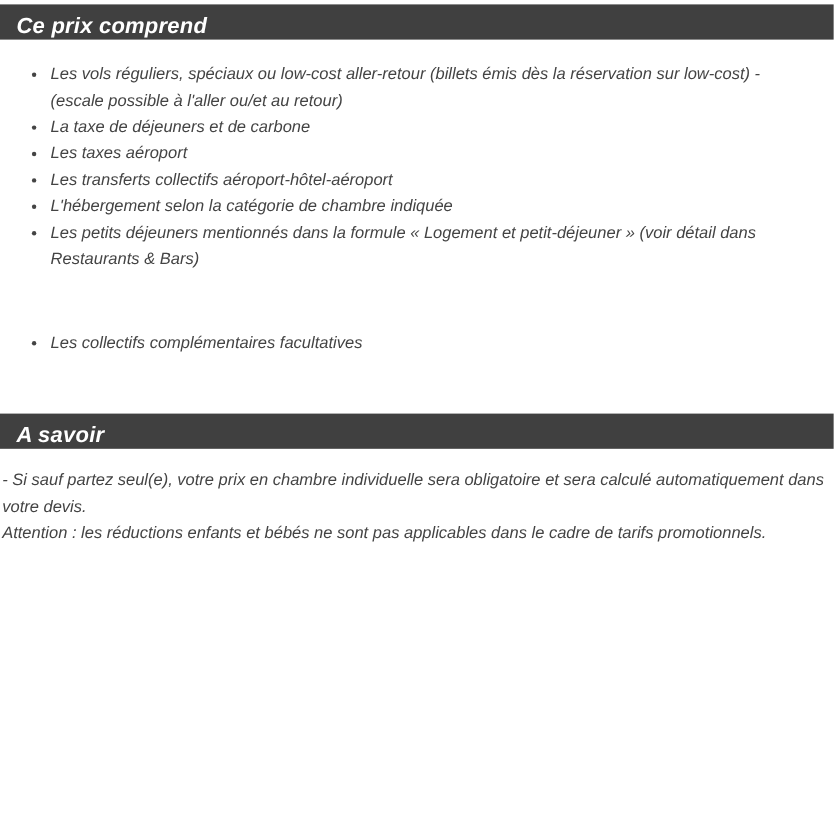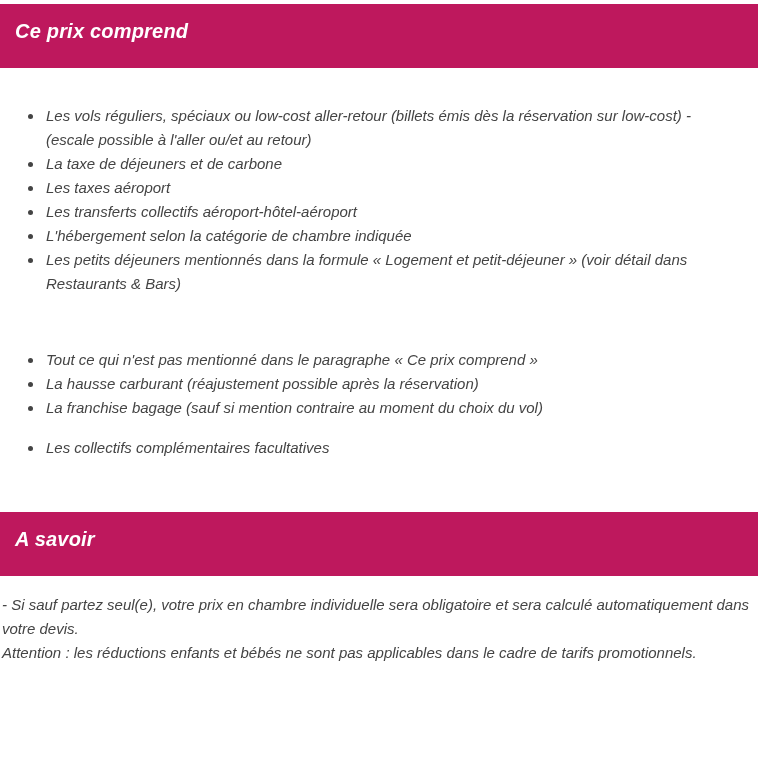--- a/index.html
+++ b/index.html
@@ -12,36 +12,36 @@
     min-height: 763px;
     font-family: "Liberation Sans", "DejaVu Sans", sans-serif;
     font-style: italic;
     color: #444444;
     box-sizing: border-box;
   }
   .page {
     padding-top: 4px;
   }
   .section-header {
-    background: #be185d;
+    background: #404040;
     color: #ffffff;
     height: 32px;
     display: flex;
-    align-items: flex-start;
-    padding: 16px 15px;
+    align-items: flex-end;
+    padding: 0 15px;
   }
   .section-header h2 {
     margin: 0;
     font-size: 20px;
     font-weight: 700;
     font-style: italic;
     letter-spacing: 0.2px;
   }
   .bullet-list {
-    margin: 36px 0 0 0;
+    margin: 20px 0 0 0;
     padding: 0 20px 0 44px;
     list-style: disc;
   }
   .bullet-list li {
     font-size: 15px;
     line-height: 24px;
     margin: 0;
     padding-left: 2px;
   }
   .bullet-list.subsequent-group {
@@ -76,25 +76,20 @@
         <li>Les vols réguliers, spéciaux ou low-cost aller-retour (billets émis dès la réservation sur low-cost) - (escale possible à l'aller ou/et au retour)</li>
         <li>La taxe de déjeuners et de carbone</li>
         <li>Les taxes aéroport</li>
         <li>Les transferts collectifs aéroport-hôtel-aéroport</li>
         <li>L'hébergement selon la catégorie de chambre indiquée</li>
         <li>Les petits déjeuners mentionnés dans la formule « Logement et petit-déjeuner » (voir détail dans Restaurants &amp; Bars)</li>
       </ul>
   </section>
 
   <section class="section">
-    <ul class="bullet-list">
-        <li>Tout ce qui n'est pas mentionné dans le paragraphe « Ce prix comprend »</li>
-        <li>La hausse carburant (réajustement possible après la réservation)</li>
-        <li>La franchise bagage (sauf si mention contraire au moment du choix du vol)</li>
-      </ul>
     <ul class="bullet-list subsequent-group">
         <li>Les collectifs complémentaires facultatives</li>
       </ul>
   </section>
 
   <section class="section">
     <div class="section-header">
       <h2>A savoir</h2>
     </div>
     <div class="paragraphs">

